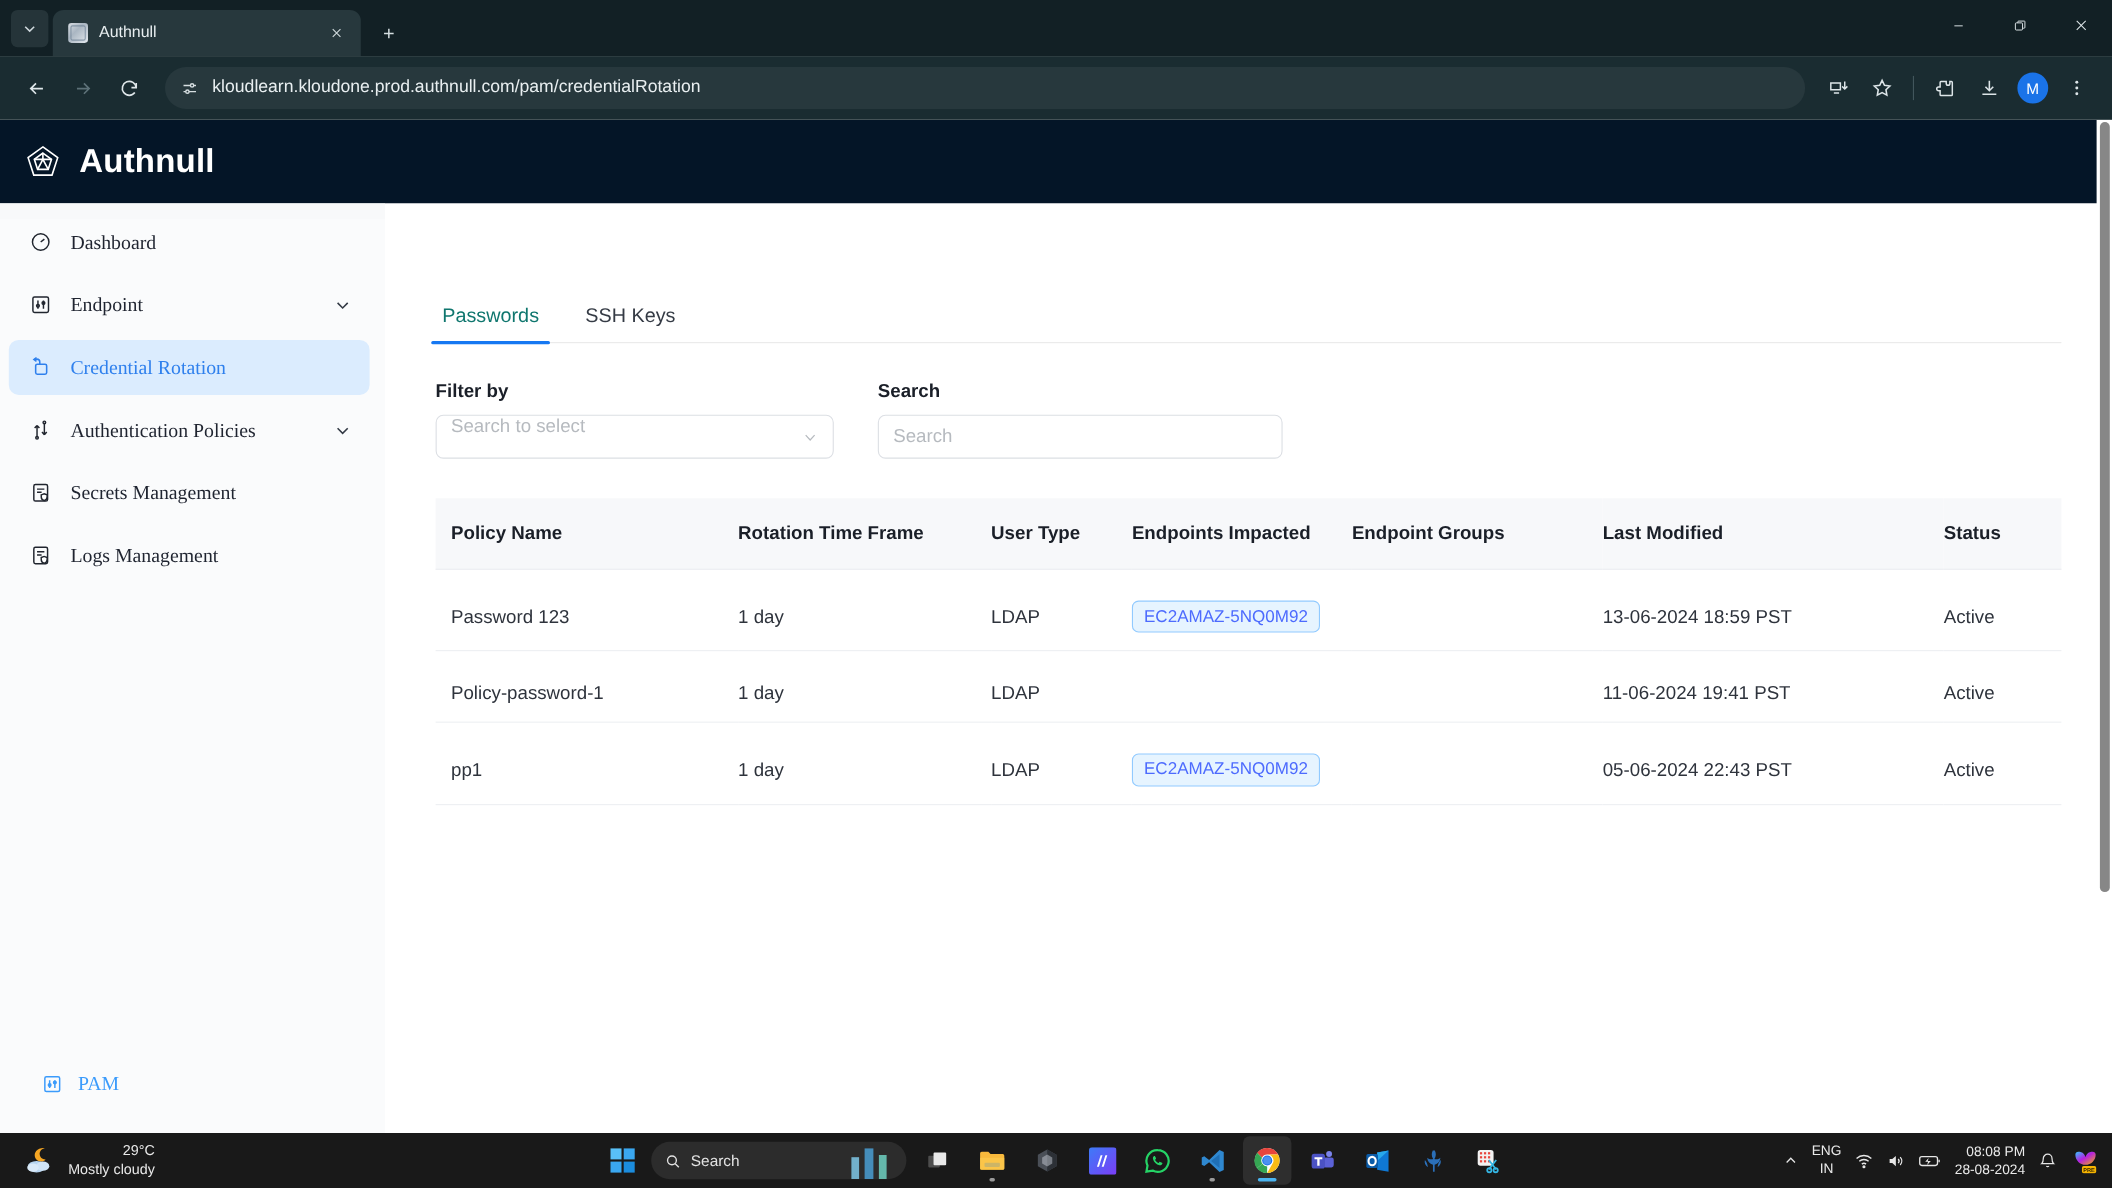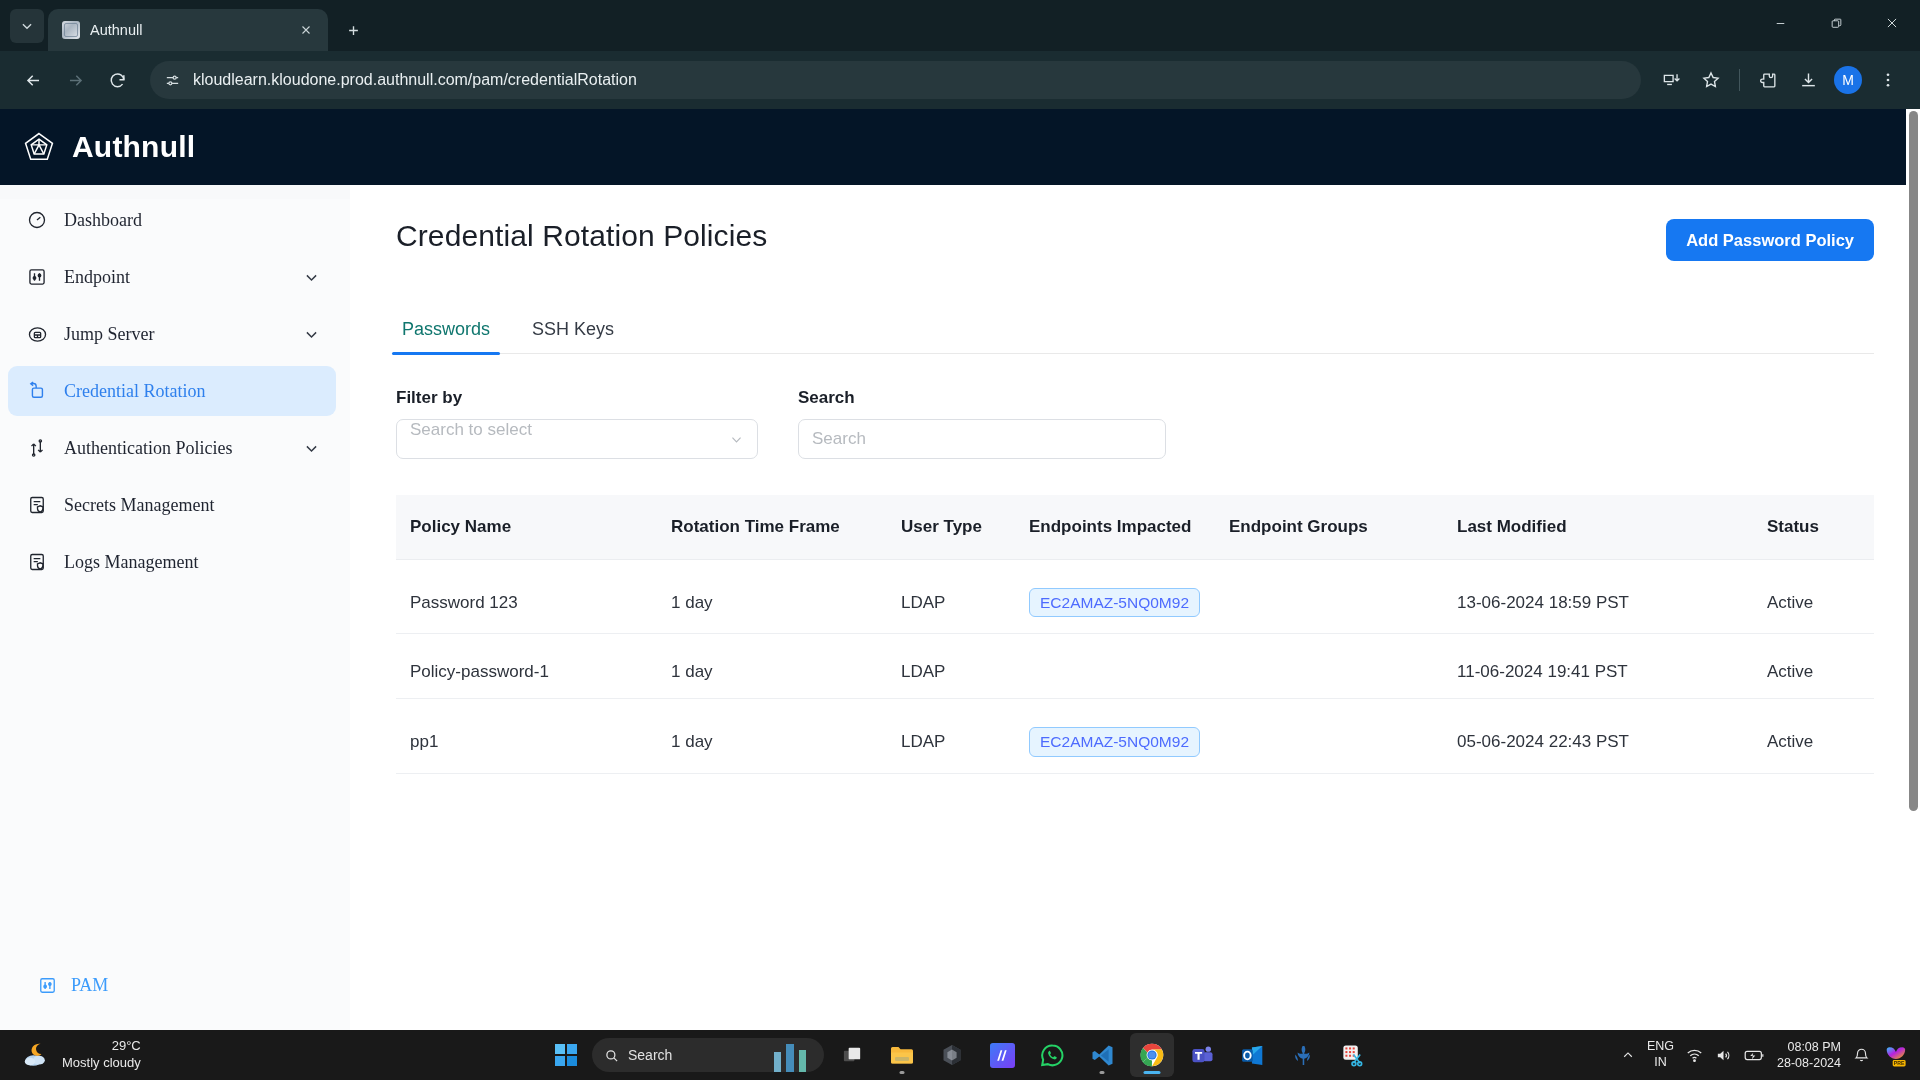--- a/index.html
+++ b/index.html
@@ -579,35 +579,20 @@
           </svg>
         </span>
         <span class="nav-label">Endpoint</span>
         <span class="chevron">
           <svg width="17" height="17" viewBox="0 0 24 24" stroke="currentColor" stroke-width="2" fill="none">
               <path d="M5.5 9l6.5 6.5L18.5 9"></path>
             </svg>
         </span>
       </div>
 
-      <div class="nav-item">
-        <span class="nav-icon">
-          <svg width="21" height="21" viewBox="0 0 24 24" stroke="currentColor" stroke-width="1.5" fill="none">
-            <ellipse cx="12" cy="12" rx="9.2" ry="7.6"></ellipse>
-            <rect x="8.4" y="9.6" width="7.2" height="6" rx="1"></rect>
-            <path d="M8.4 12.6h7.2M12 12.6v3"></path>
-          </svg>
-        </span>
-        <span class="nav-label">Jump Server</span>
-        <span class="chevron">
-          <svg width="17" height="17" viewBox="0 0 24 24" stroke="currentColor" stroke-width="2" fill="none">
-              <path d="M5.5 9l6.5 6.5L18.5 9"></path>
-            </svg>
-        </span>
-      </div>
 
       <div class="nav-item active">
         <span class="nav-icon">
           <svg width="20" height="20" viewBox="0 0 24 24" stroke="currentColor" stroke-width="1.7" fill="none">
             <rect x="6.5" y="8.5" width="12" height="11" rx="1.8"></rect>
             <path d="M11 8.5V6.2A3.2 3.2 0 007.8 3H5.2"></path>
               <path d="M7.4 1.2L4.6 3.3l2.8 2.2"></path>
           </svg>
         </span>
         <span class="nav-label">Credential Rotation</span>
@@ -661,24 +646,20 @@
             <path d="M9 7.5v9M15 7.5v9"></path>
               <circle cx="9" cy="13.2" r="1.5" fill="#3b9bfb"></circle>
               <circle cx="15" cy="10.2" r="1.5" fill="#3b9bfb"></circle>
           </svg>
         </span>
         <span>PAM</span>
       </div>
     </nav>
 
     <main class="main">
-      <div class="main-head">
-        <h1 class="page-title">Credential Rotation Policies</h1>
-        <button class="btn-primary">Add Password Policy</button>
-      </div>
 
       <div class="tabs-row">
         <div class="tab-link active">Passwords</div>
         <div class="tab-link">SSH Keys</div>
       </div>
 
       <div class="filters">
         <div class="field-group">
           <span class="field-label">Filter by</span>
           <div class="select-box">

